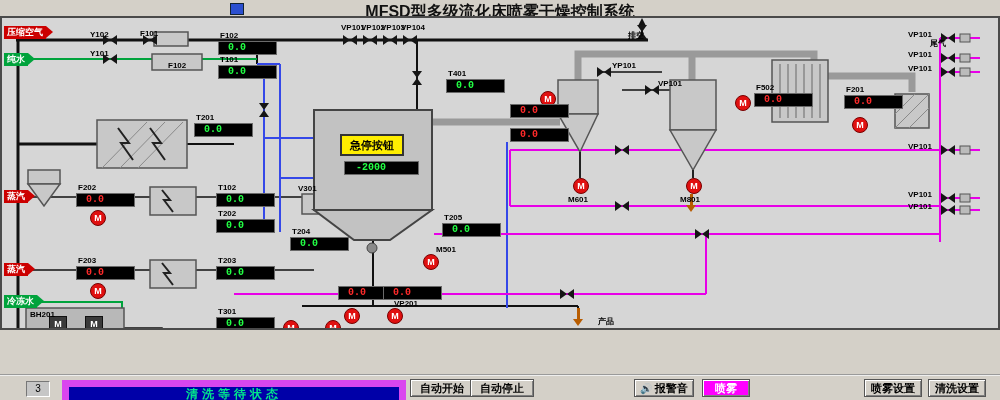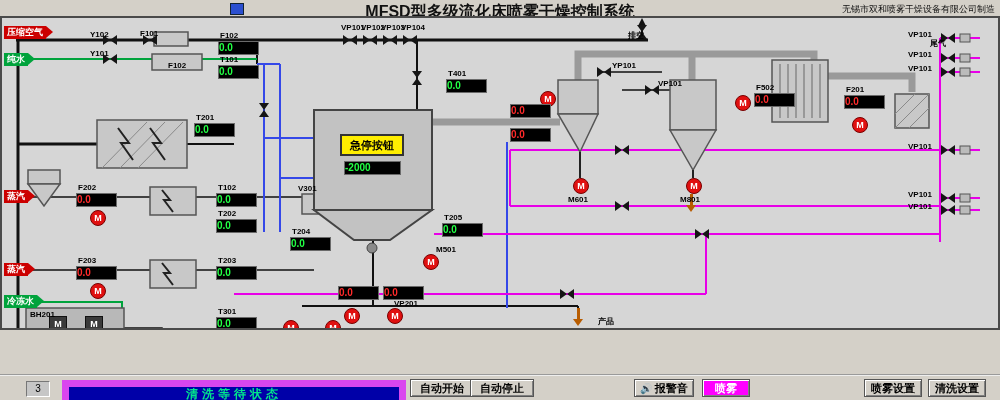--- a/index.html
+++ b/index.html
@@ -21,22 +21,22 @@
   .inlet{position:absolute;height:13px;background:var(--c,#cc0000);color:#fff;font-size:9px;
          font-weight:bold;line-height:13px;padding:0 3px;white-space:nowrap;}
   .inlet::after{content:"";position:absolute;right:-7px;top:0;width:0;height:0;
          border:6.5px solid transparent;border-right:none;border-left:7px solid var(--c,#cc0000);}
 
   .tag{position:absolute;font-size:8px;font-weight:bold;color:#000;white-space:nowrap;line-height:1;}
 
   .display{position:absolute;}
   .display .lbl{font-size:8px;font-weight:bold;color:#000;line-height:1;margin:0 0 1px 2px;}
   .display .box{width:36px;height:12px;background:#000;border:1px solid #6a6a6a;box-sizing:content-box;
-        color:#ff2a2a;font-family:Liberation Sans, sans-serif;font-size:10px;font-weight:bold;
-        line-height:12px;text-align:left;padding-right:3px;}
+        color:#ff2a2a;font-family:Liberation Mono, monospace;font-size:10px;font-weight:bold;
+        line-height:12px;text-align:center;padding-right:21px;}
   .display.g .box{color:#22ff44;}
   .display.wide .box{width:52px;}
 
   .motor{position:absolute;width:14px;height:14px;margin:-7px 0 0 -7px;border-radius:50%;
          background:#e01010;border:1px solid #700;color:#fff;font-size:9px;font-weight:bold;
          display:flex;align-items:center;justify-content:center;}
   .mixer{position:absolute;width:16px;height:13px;margin:-7px 0 0 -8px;background:#3a3a3a;
          border:1px solid #111;color:#fff;font-size:9px;font-weight:bold;
          display:flex;align-items:center;justify-content:center;}
 
@@ -76,21 +76,20 @@
   .bbtn.spray{background:#ff00ff;color:#fff;}
   .bbtn.cip{background:#00c800;color:#063;}
   .bicon{font-size:10px;}
 </style>
 </head>
 <body>
 
 <div class="titlebar">
   <span class="tb-icon"></span>
   <div class="title">MFSD型多级流化床喷雾干燥控制系统</div>
-  <div class="mfr">无锡市双和喷雾干燥设备有限公司制造</div>
 </div>
 
 <div class="diagram">
 
   <svg class="pipes" width="996" height="354" viewBox="0 0 996 354">
 
     <g stroke="#9a9a9a" stroke-width="7" fill="none">
       <path d="M430,104 H558"></path>
       <path d="M576,62 V36 H812 V44"></path>
       <path d="M690,62 V36"></path>

